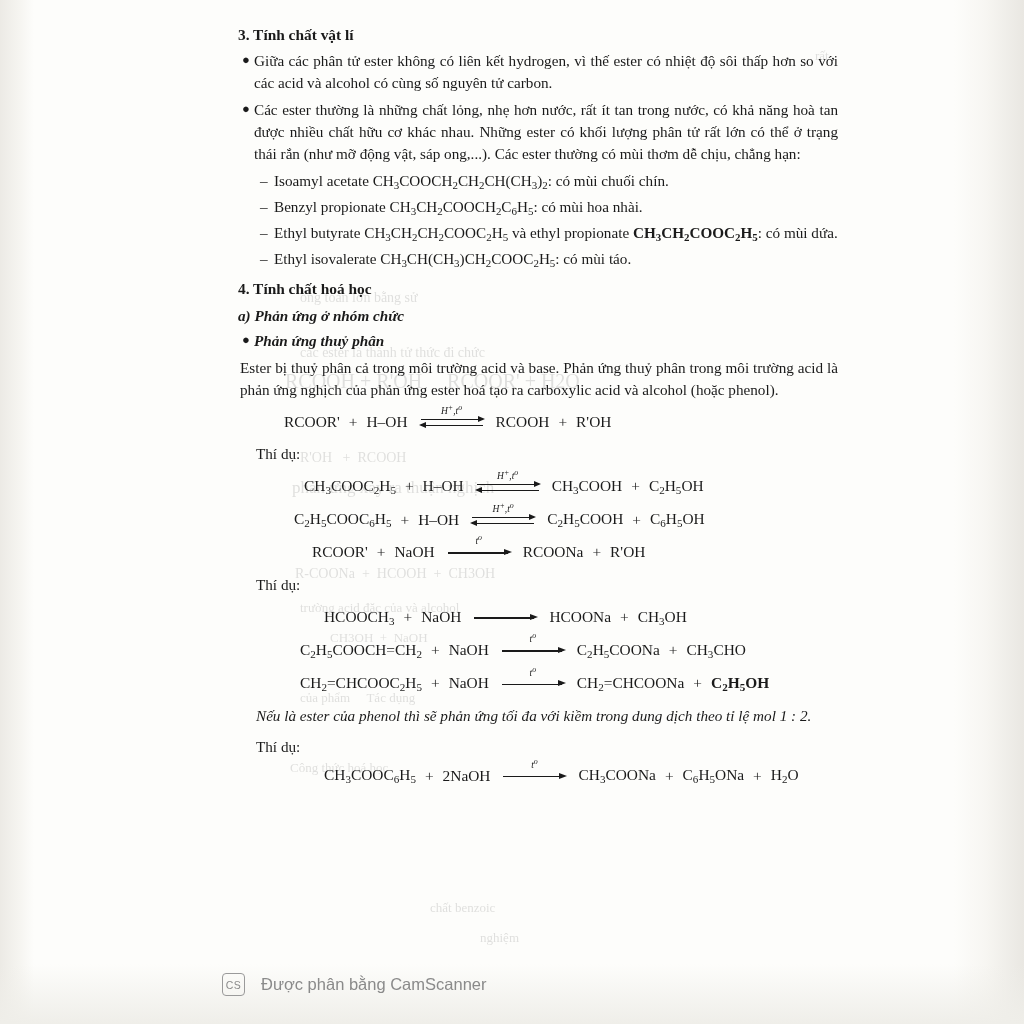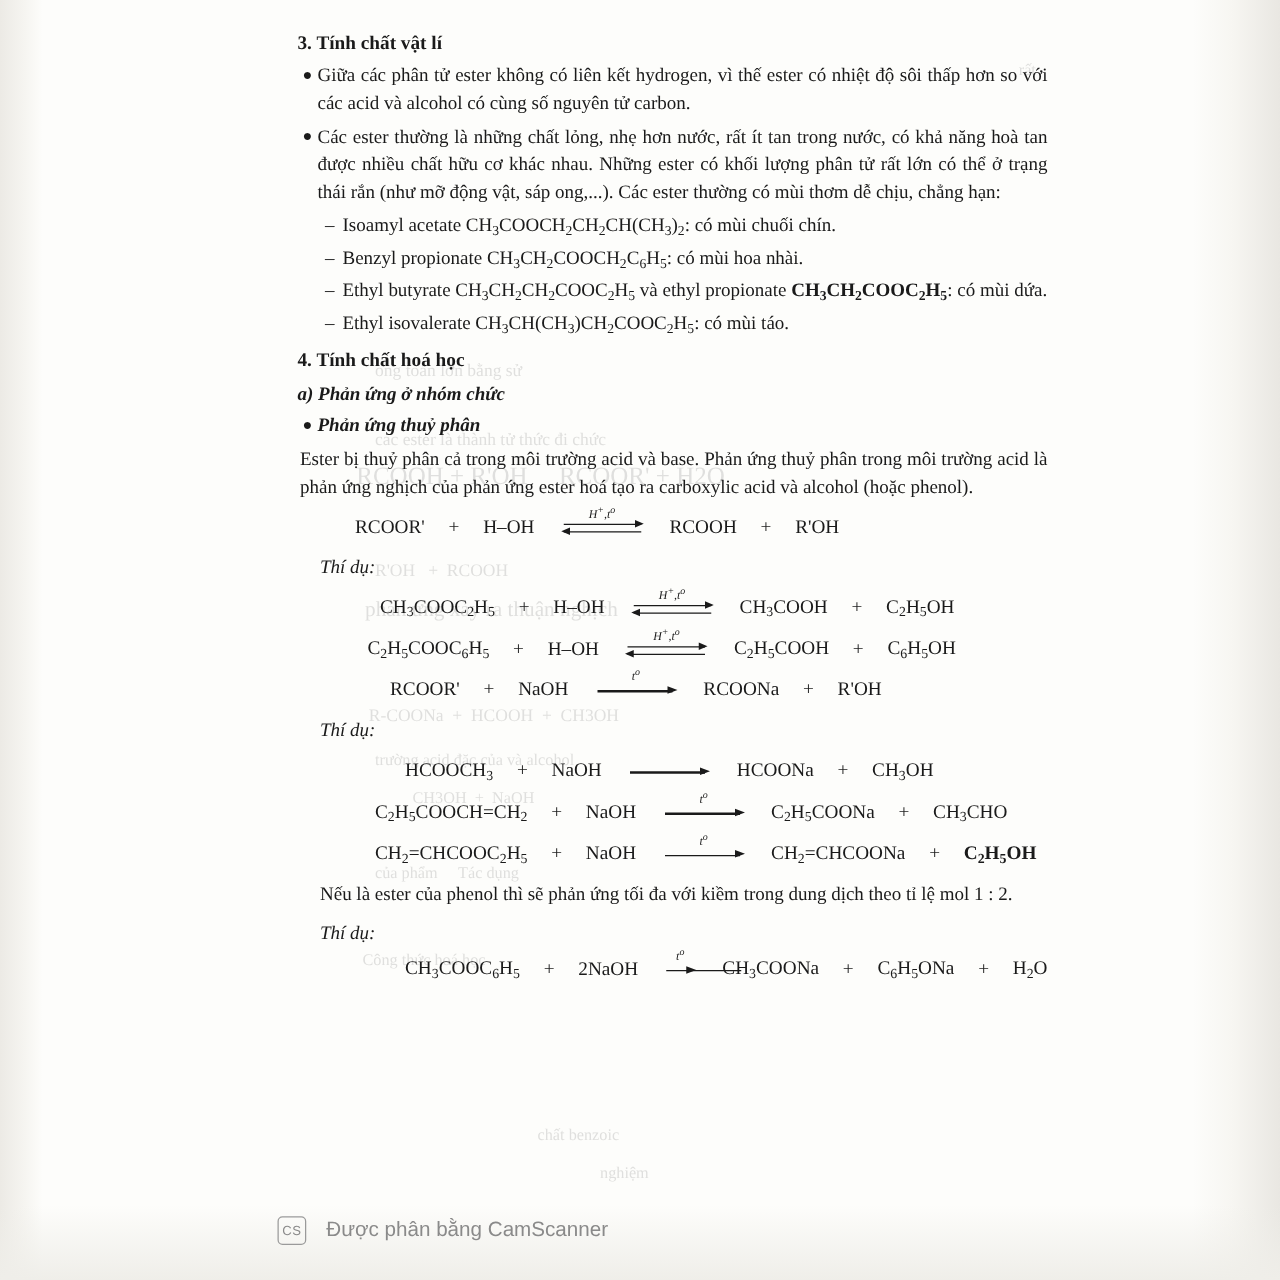--- a/index.html
+++ b/index.html
@@ -101,29 +101,28 @@
   }
   .dash-body {
     flex: 1 1 auto;
   }
   .para {
     margin-left: 2px;
     text-align: justify;
     margin-bottom: 3px;
   }
   .thidu {
-    font-style: italic;
     margin: 9px 0 4px 18px;
   }
   sub { font-size: 0.72em; vertical-align: -0.28em; }
   .eq {
     display: flex;
     align-items: center;
     justify-content: flex-start;
-    gap: 19px;
+    gap: 9px;
     margin: 10px 0 10px 0;
     font-size: 15.4px;
     white-space: nowrap;
   }
   .eq.indent1 { padding-left: 46px; }
   .eq.indent2 { padding-left: 66px; }
   .eq.indent3 { padding-left: 56px; }
   .eq.indent4 { padding-left: 74px; }
   .eq.indent5 { padding-left: 86px; }
   .eq.indent6 { padding-left: 62px; }
@@ -368,21 +367,21 @@
       <span>NaOH</span>
       <span class="arrow single">
         <span class="cond">t<sup>o</sup></span>
         <span class="head-r"></span>
       </span>
       <span>CH<sub>2</sub>=CHCOONa</span>
       <span>+</span>
       <span class="bold-smudge">C<sub>2</sub>H<sub>5</sub>OH</span>
     </div>
 
-    <div class="para" style="margin-left:18px;">Nếu là ester của phenol thì sẽ phản ứng tối đa với kiềm trong dung dịch theo tỉ lệ mol 1 : 2.</div>
+    <div class="para" style="margin-left:18px;font-style:italic;">Nếu là ester của phenol thì sẽ phản ứng tối đa với kiềm trong dung dịch theo tỉ lệ mol 1 : 2.</div>
 
     <div class="thidu">Thí dụ:</div>
 
     <div class="eq indent5" style="margin-top:6px;">
       <span>CH<sub>3</sub>COOC<sub>6</sub>H<sub>5</sub></span>
       <span>+</span>
       <span>2NaOH</span>
       <span class="arrow single">
         <span class="cond">t<sup>o</sup></span>
         <span class="head-r"></span>

